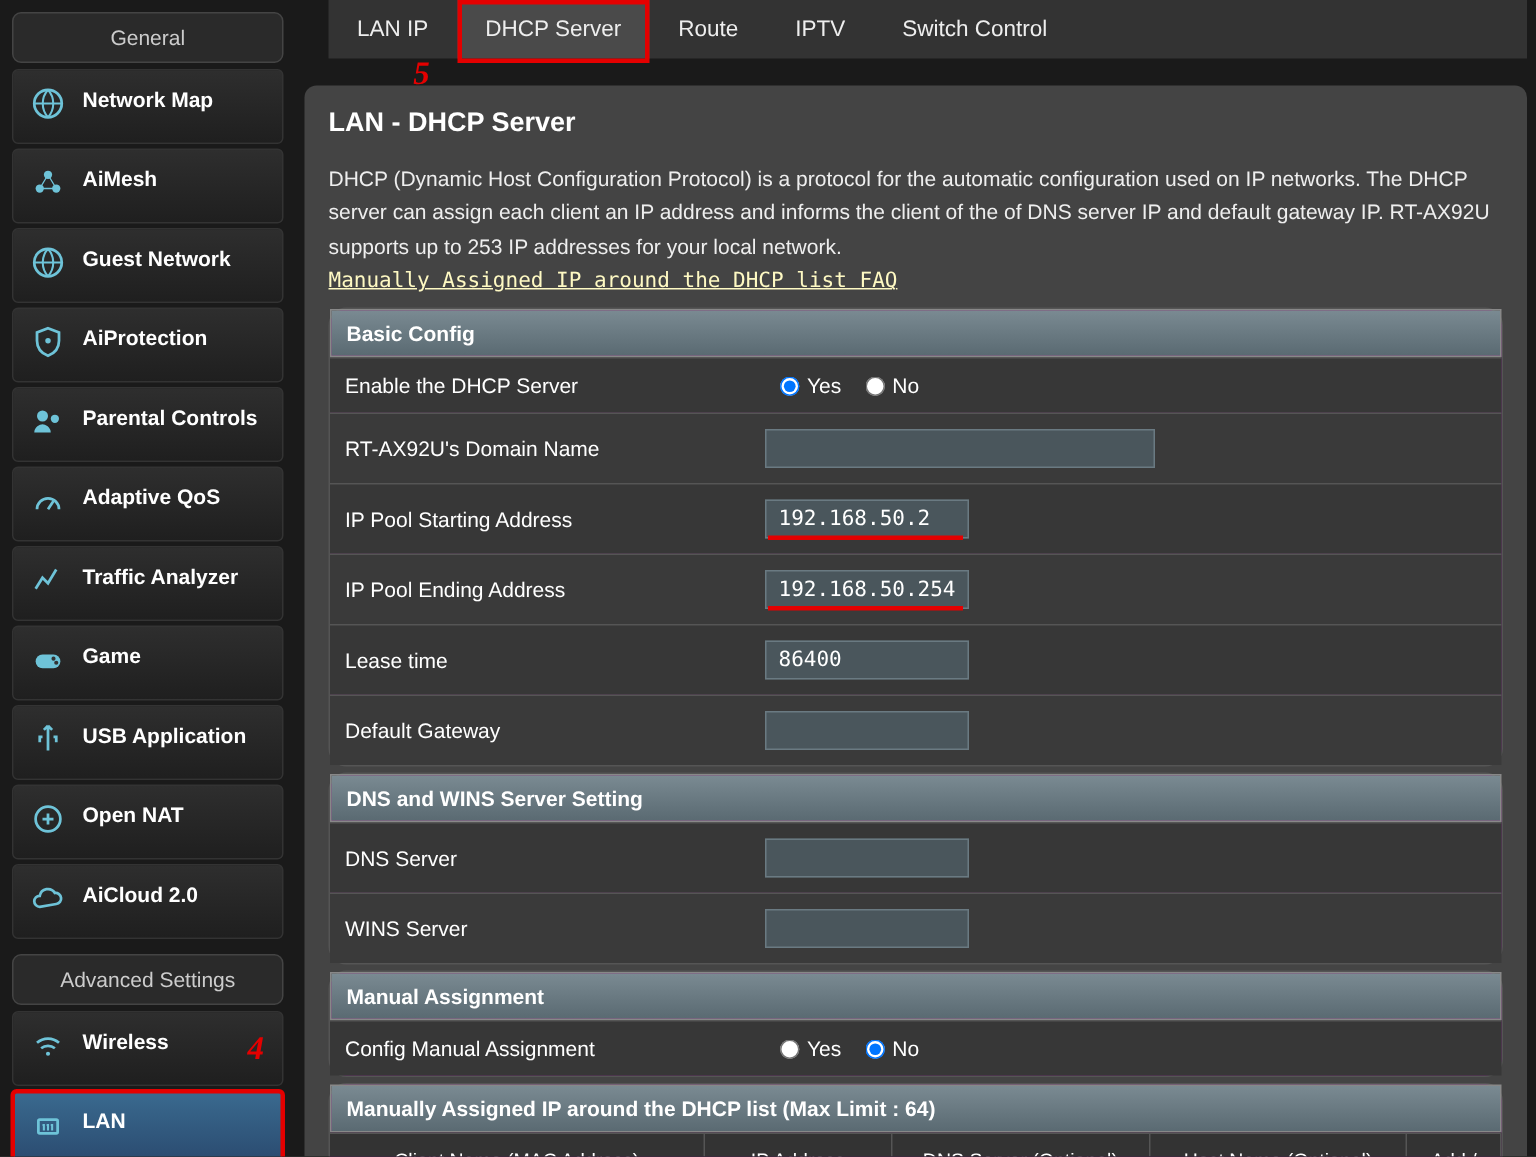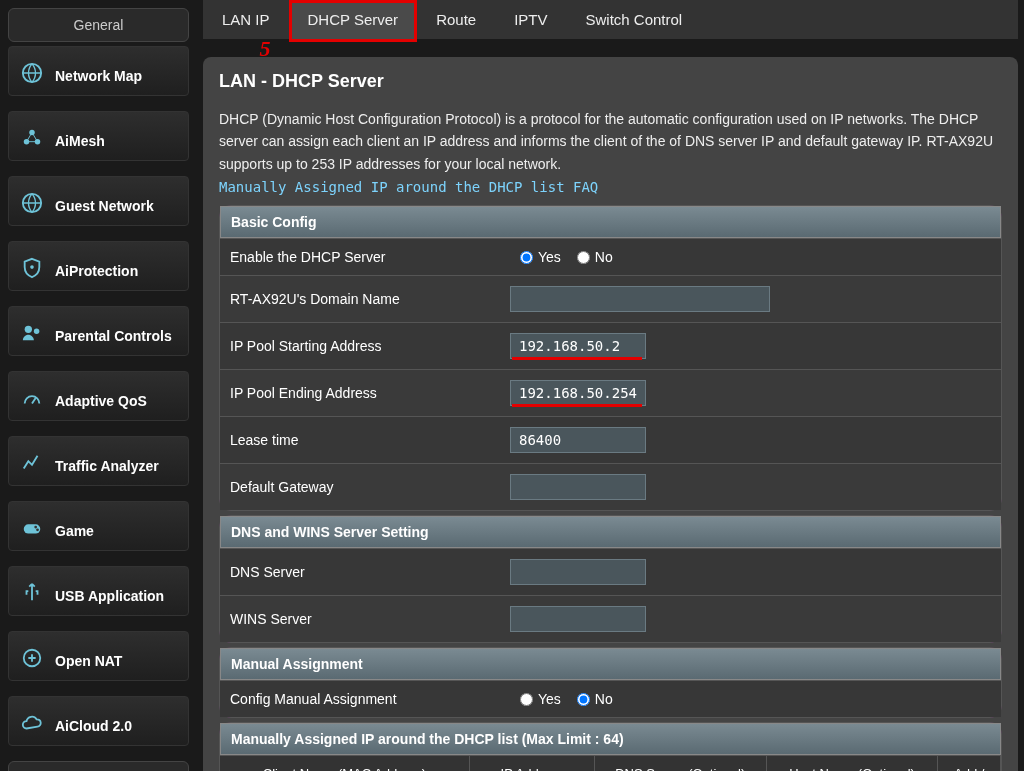--- a/index.html
+++ b/index.html
@@ -24,28 +24,28 @@
   color: #ccc;
   text-align: center;
   padding: 8px;
   border-radius: 6px;
   border: 1px solid #444;
   margin-bottom: 4px;
   font-size: 14px;
 }
 .nav-item {
   display: flex;
-  align-items: flex-end;
+  align-items: flex-start;
   padding: 11px 10px;
   color: #fff;
   font-weight: bold;
   font-size: 14px;
   border: 1px solid #333;
   border-radius: 4px;
-  margin-bottom: 15px;
+  margin-bottom: 3px;
   background: linear-gradient(to bottom, #2e2e2e, #1f1f1f);
   cursor: pointer;
   position: relative;
   height: 50px;
 }
 .nav-item.active {
   background: linear-gradient(to bottom, #3a6a8f, #2a4a6f);
 }
 .nav-item .icon {
   width: 26px;
@@ -75,20 +75,21 @@
 }
 .main {
   flex: 1;
   background: #1a1a1a;
   padding: 0 6px;
   overflow: hidden;
 }
 .tabs {
   display: flex;
   background: #333;
+  margin-left: 16px;
 }
 .tab {
   padding: 10px 18px;
   color: #eee;
   font-size: 15px;
   cursor: pointer;
   position: relative;
   border: 1px solid transparent;
 }
 .tab.active {
@@ -122,21 +123,22 @@
   font-weight: bold;
   margin-bottom: 16px;
 }
 .desc {
   color: #eee;
   font-size: 14px;
   line-height: 1.6;
   margin-bottom: 4px;
 }
 .faq-link {
-  color: #7dd3fc;
+  color: #fef9c3;
+  text-decoration: underline;
   font-family: monospace;
   font-size: 14px;
   cursor: pointer;
   display: block;
   margin-bottom: 10px;
 }
 .panel {
   background: #701a75;
   border: 1px solid #555;
   border-radius: 12px;

